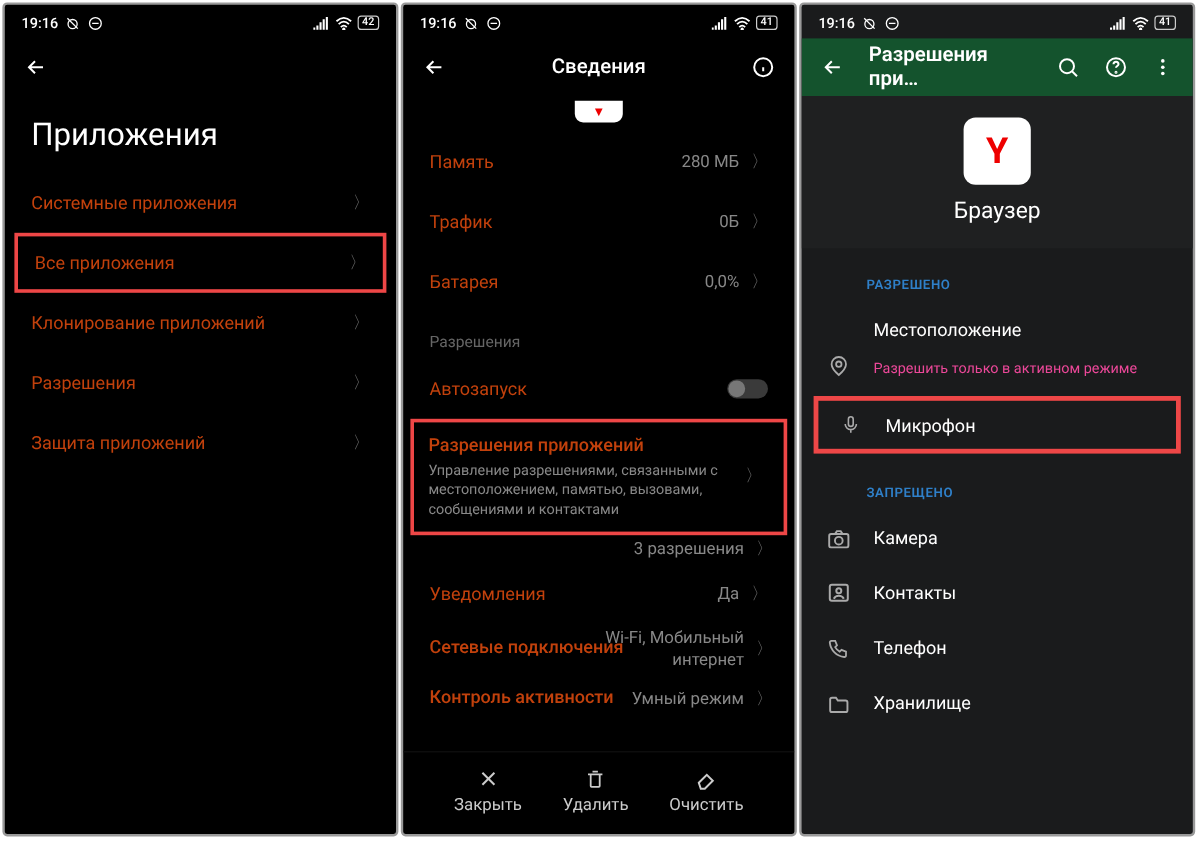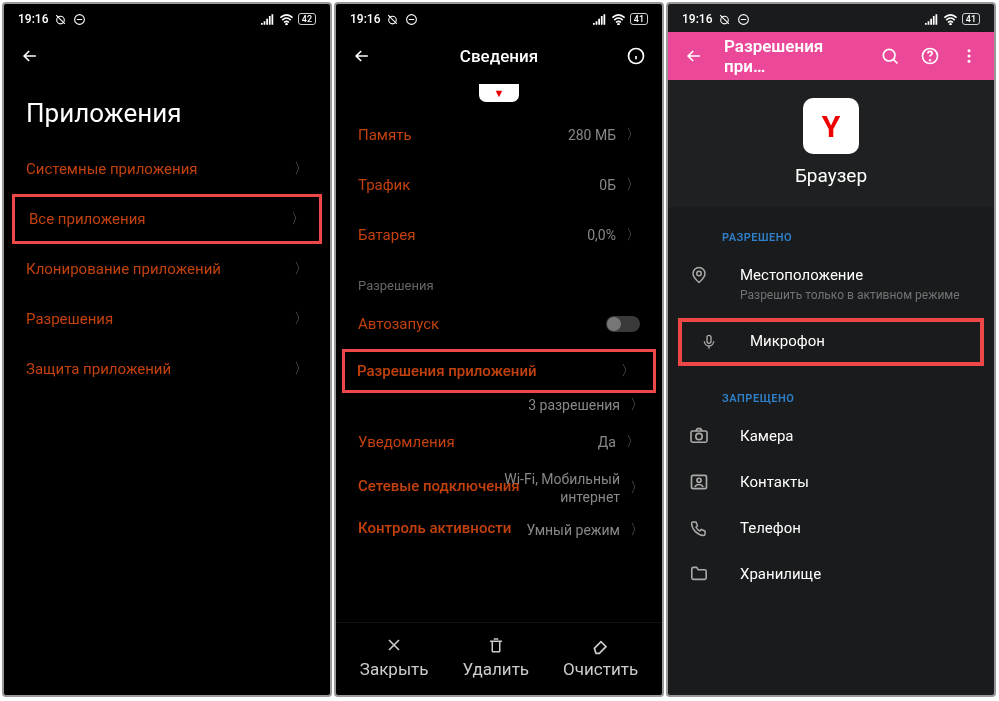--- a/index.html
+++ b/index.html
@@ -104,21 +104,21 @@
 
   .bottombar {
     margin-top: auto;
     display: flex;
     justify-content: center;
     gap: 34px;
     padding: 12px 0 16px;
     border-top: 1px solid #111;
   }
   .baction { display: flex; flex-direction: column; align-items: center; gap: 4px; color: #ccc; }
-  .baction .blabel { font-size: 17px; }
+  .baction .blabel { font-size: 14px; }
 
   
   .apphead {
     display: flex;
     flex-direction: column;
     align-items: center;
     padding: 18px 0 20px;
     background: #1f2021;
   }
   .appicon {
@@ -131,27 +131,27 @@
   .perm-section-label {
     text-transform: uppercase;
     color: #2f80c9;
     font-size: 11px;
     letter-spacing: 0.5px;
     padding: 24px 54px 8px;
     font-weight: 600;
   }
   .perm-row {
     display: flex;
-    align-items: flex-start;
+    align-items: flex-end;
     padding: 14px 20px;
-    gap: 30px;
+    gap: 18px;
   }
   .perm-row .picon { width: 22px; display:flex; justify-content:center; color:#aaa; }
   .perm-row .plabel { font-size: 15px; }
-  .perm-row .psub { font-size: 12px; color: #737373; margin-top: 4px; }
+  .perm-row .psub { font-size: 12px; color: #ec4899; margin-top: 16px; }
   .perm-hl {
     border: 4px solid #ee4747;
     margin: 2px 10px;
     padding: 10px 10px;
   }
   .perm-hl .perm-row { padding: 0px 6px; }
 
   svg { display:block; }
 </style>
 </head>
@@ -313,20 +313,21 @@
 
   <div class="section-label">Разрешения</div>
 
   <div class="row" style="padding-top:10px;padding-bottom:10px">
     <span class="row-label">Автозапуск</span>
     <div class="toggle"></div>
   </div>
 
   <div class="row-sub highlight s2">
     <div class="row-label">Разрешения приложений</div>
+    <div class="sub">Управление разрешениями, связанными с местоположением, памятью, вызовами, сообщениями и контактами</div>
     <div class="rr">
         <span class="chev">〉</span>
       </div>
   </div>
 
   <div class="row-sub">
     <div class="rr">
         <span class="row-value">3 разрешения</span>
         <span class="chev">〉</span>
       </div>
@@ -409,21 +410,21 @@
             <path d="M8 14 Q12 10 16 14"></path>
             <circle cx="12" cy="17" r="1" fill="currentColor"></circle>
           </svg>
         </span>
       <span class="ico" style="border:1px solid #ccc;border-radius:3px;padding:0 3px;font-size:9px;">
           <span>41</span>
         </span>
     </div>
   </div>
 
-  <div class="header left-title" style="background:#ec4899;">
+  <div class="header left-title" style="background:#14532d;">
     <span class="ico">
         <svg width="20" height="20" viewBox="0 0 24 24" fill="none" stroke="currentColor" stroke-width="2">
           <path d="M19 12H5M11 18l-6-6 6-6"></path>
         </svg>
       </span>
     <span class="title" style="font-weight:600">Разрешения при…</span>
     <span class="ico">
         <svg width="20" height="20" viewBox="0 0 24 24" fill="none" stroke="currentColor" stroke-width="2">
           <circle cx="11" cy="11" r="7"></circle>
           <line x1="16" y1="16" x2="21" y2="21"></line>

